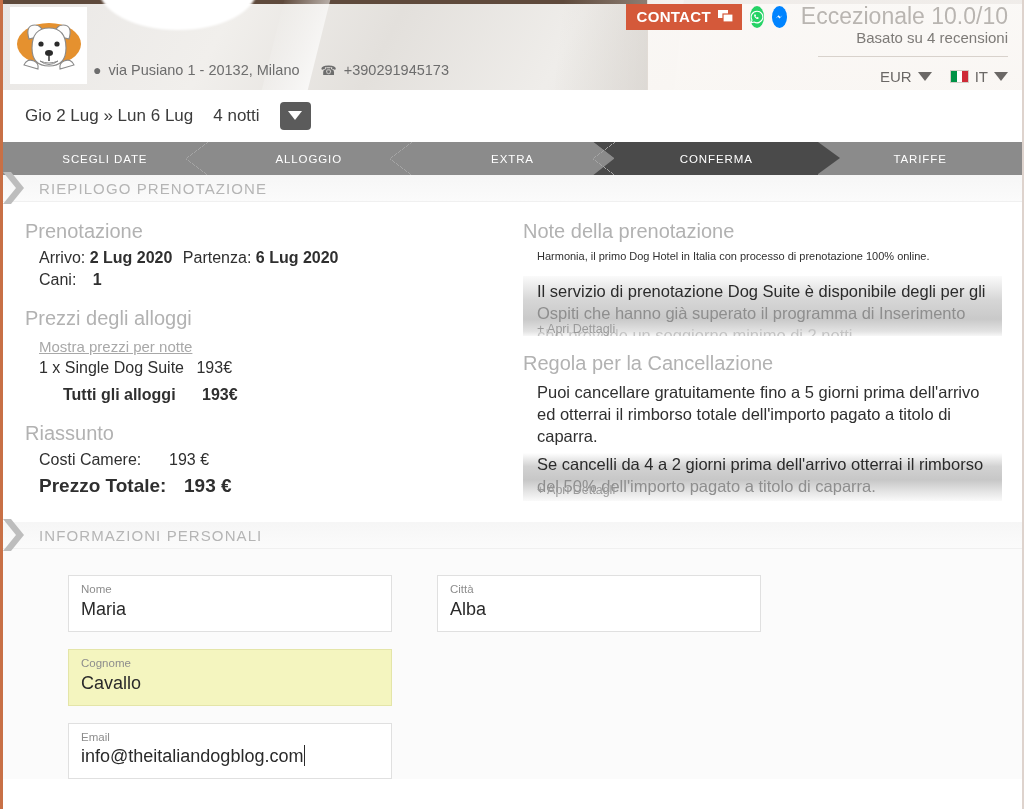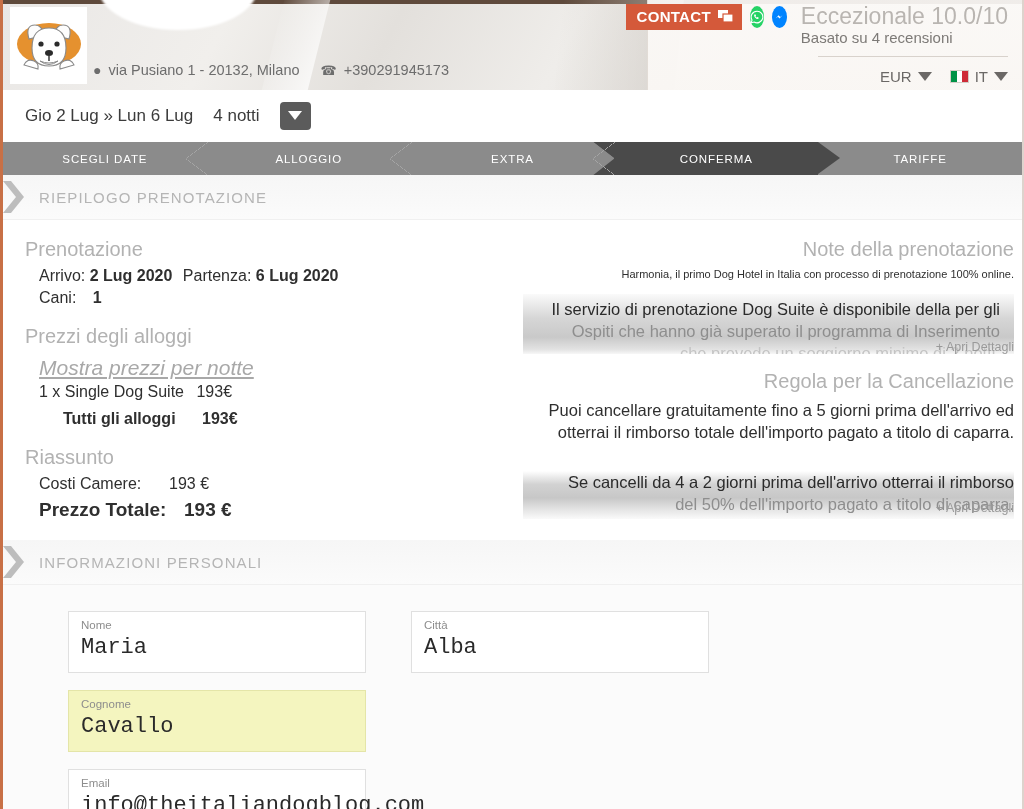--- a/index.html
+++ b/index.html
@@ -92,21 +92,21 @@
     border: none; cursor: pointer;
     line-height: 1.15;
   }
   .wa-ico, .fb-ico {
     width: 22px; height: 22px; border-radius: 50%;
     display: inline-flex; align-items: center; justify-content: center;
     margin-top: 2px; cursor: pointer;
   }
   .wa-ico { background: #25D366; }
   .fb-ico { background: #0084FF; }
-  .rating-wrap { margin-left: 6px; }
+  .rating-wrap { margin-left: 6px; text-align: right; }
   .rating-title {
     font-size: 23px; color: #b9b5b1; line-height: 1.06; white-space: nowrap;
     font-weight: normal;
   }
   .rating-sub { font-size: 15px; color: #7d7a77; margin-top: 1px; white-space: nowrap; }
 
   .hr-divider {
     position: absolute; right: 14px; bottom: 33px;
     width: 190px; height: 1px; background: #d8d2cc;
   }
@@ -191,59 +191,59 @@
     width: 0; height: 0;
     border-top: 16.5px solid transparent;
     border-bottom: 16.5px solid transparent;
     border-left: 22px solid #4a4a4a;
     z-index: 4;
   }
 
   
   .section-head {
     display: flex; align-items: center;
-    height: 45px;
+    height: 27px;
     background: linear-gradient(180deg, #f6f6f6 0%, #fbfbfb 100%);
     border-bottom: 1px solid #f0f0f0;
     position: relative;
   }
   .chev-big {
     width: 22px; height: 36px; margin-left: 0px; margin-right: 14px;
     flex: 0 0 auto;
   }
   .section-title {
     font-size: 15px; letter-spacing: 1.1px;
     color: #b5b5b5;
     font-weight: normal;
   }
 
   
   .summary {
     display: flex;
     background: #ffffff;
-    padding: 18px 0 14px 0;
+    padding: 18px 12px 14px 0;
     min-height: 320px;
   }
   .col-left { width: 520px; padding-left: 22px; }
-  .col-right { flex: 1; padding-right: 8px; text-align: right; }
+  .col-right { flex: 1; padding-right: 8px; }
 
   h3.blk {
     font-size: 20px; color: #b2b2b2; font-weight: normal;
     margin-bottom: 6px;
   }
   .kv { font-size: 16px; color: #2f2f2f; margin: 4px 0 0 0; }
   .kv b { font-weight: bold; }
   .kv .lbl { color: #2f2f2f; }
   .indent { padding-left: 14px; }
 
   .link-underline {
     display: inline-block;
-    font-size: 21px; color: #a8a8a8;
+    font-size: 15px; color: #a8a8a8;
     text-decoration: underline; cursor: pointer;
-    padding-left: 14px; margin-top: 2px; font-style: italic;
+    padding-left: 14px; margin-top: 2px;
   }
   .price-row {
     font-size: 16px; color: #2f2f2f;
     padding-left: 14px; margin-top: 3px;
   }
   .price-row.total { font-weight: bold; padding-left: 38px; margin-top: 9px; }
   .price-row.total .amt { margin-left: 22px; }
 
   .sum-row {
     font-size: 16px; color: #2f2f2f;
@@ -297,36 +297,35 @@
     background: #fbfbfb;
     padding: 26px 0 0 0;
     min-height: 220px;
   }
   .form-grid {
     display: flex; flex-wrap: wrap;
     padding-left: 65px; padding-right: 40px;
     column-gap: 45px; row-gap: 17px;
   }
   .field {
-    width: 298px;
+    width: 324px;
     border: 1px solid #e0e0e0;
     background: #ffffff;
     padding: 7px 12px 10px 12px;
     position: relative;
     cursor: text;
   }
   .field.highlight { background: #f4f5bf; border-color: #e4e5a8; }
   .field .flabel {
     font-size: 11.5px; color: #8d8d8d; line-height: 1.2;
     display: block; margin-bottom: 1px;
   }
   .field .fvalue {
-    font-size: 22px; color: #2a2a2a; line-height: 1.28;
+    font-size: 18px; color: #2a2a2a; line-height: 1.28;
     display: inline-block;
-    font-family: Liberation Mono, monospace;
   }
   .caret-bar {
     display: inline-block; width: 1px; height: 21px;
     background: #2a2a2a; vertical-align: -4px; margin-left: 1px;
   }
 </style>
 </head>
 <body>
 
 <div class="viewport">
@@ -471,21 +470,21 @@
         <span class="lab">Prezzo Totale:</span>
         <span>193 €</span>
       </div>
     </div>
 
     <div class="col-right">
       <h3 class="blk">Note della prenotazione</h3>
       <p class="note-p">Harmonia, il primo Dog Hotel in Italia con processo di prenotazione 100% online.</p>
 
       <div class="note-box">
-        <div class="l1">Il servizio di prenotazione Dog Suite è disponibile della per gli</div>
+        <div class="l1">Il servizio di prenotazione Dog Suite è disponibile degli per gli</div>
         <div class="l2">Ospiti che hanno già superato il programma di Inserimento</div>
         <div class="l3">che prevede un soggiorno minimo di 2 notti.</div>
       </div>
       <div class="apri">+ Apri Dettagli</div>
 
       <h3 class="blk" style="margin-top:16px">Regola per la Cancellazione</h3>
       <div class="canc-box">
         <div class="p1">Puoi cancellare gratuitamente fino a 5 giorni prima dell'arrivo ed otterrai il rimborso totale dell'importo pagato a titolo di caparra.</div>
         <div class="canc-fade">
           <div class="f1">Se cancelli da 4 a 2 giorni prima dell'arrivo otterrai il rimborso</div>

